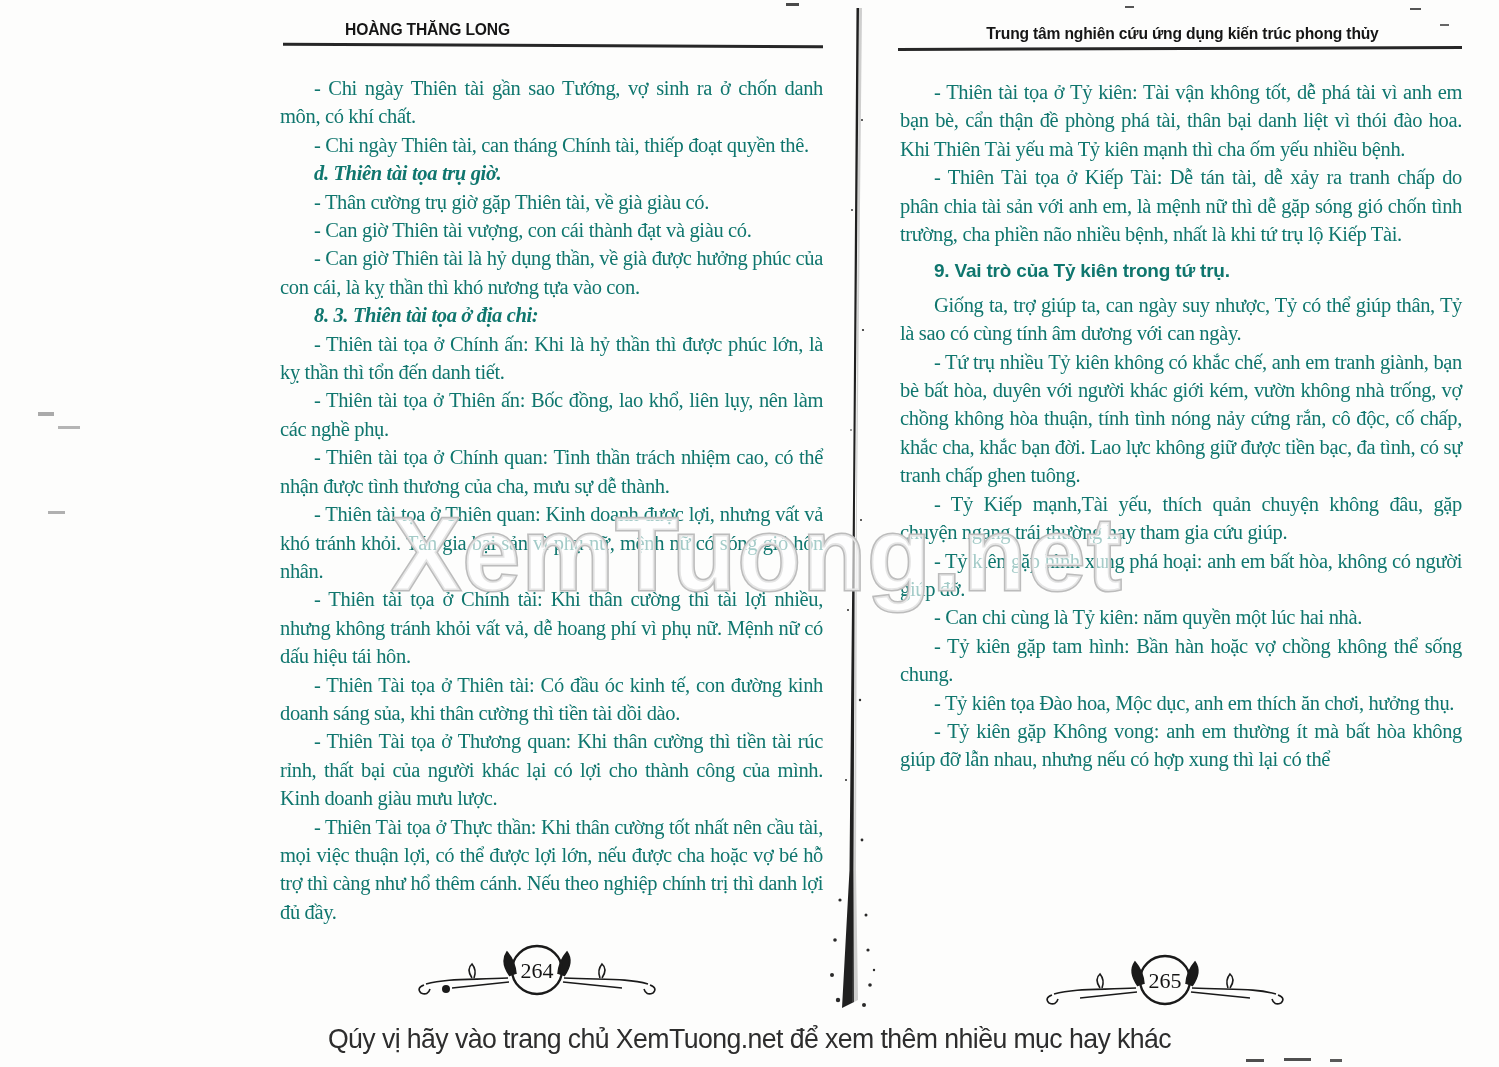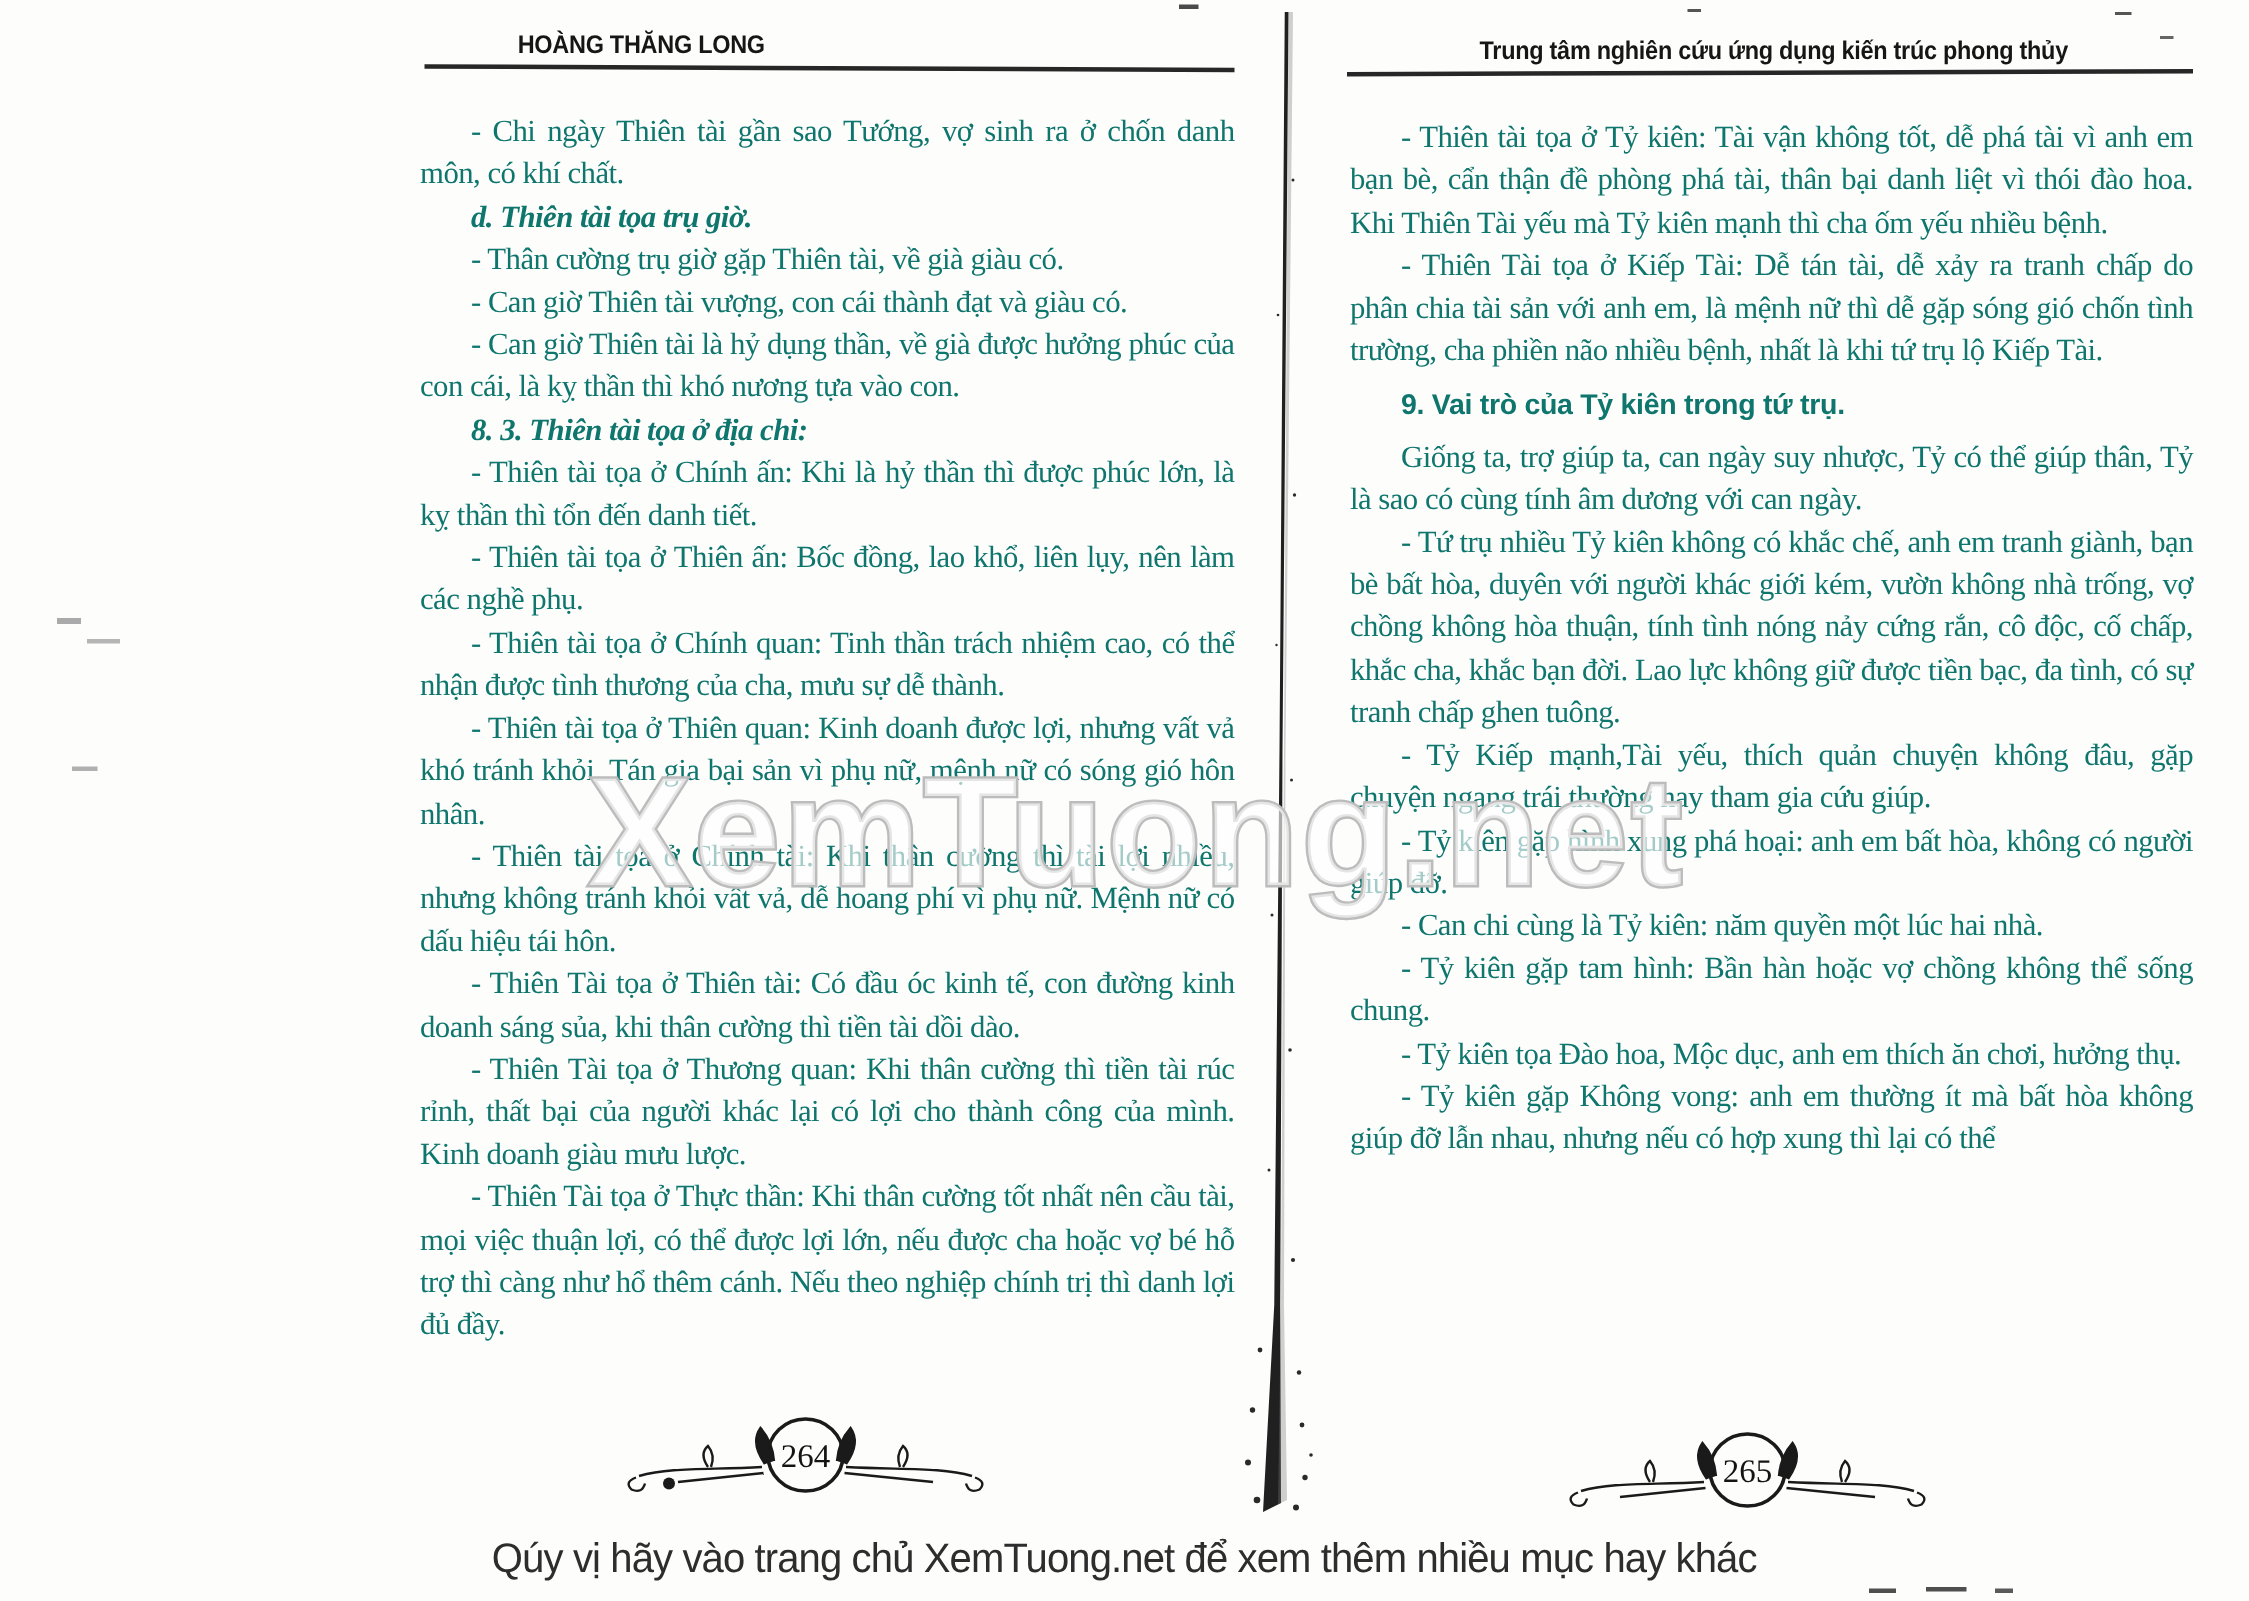--- a/index.html
+++ b/index.html
@@ -32,20 +32,21 @@
 <body>
 
 <div class="page" style="left:0;width:855px;padding-left:28px;">
   <div class="running-header" style="left:0;width:855px;top:20px;text-align:center;font-size:17px;">
     <span>HOÀNG THĂNG LONG</span>
   </div>
   <div class="header-rule" style="left:283px;top:44px;width:540px;height:3px;transform:rotate(0.25deg);"></div>
 
   <div class="text-column" style="left:280px;top:74px;width:543px;">
       <p class="para">- Chi ngày Thiên tài gần sao Tướng, vợ sinh ra ở chốn danh môn, có khí chất.</p>
+      <p class="para">- Chi ngày Thiên tài, can tháng Chính tài, thiếp đoạt quyền thê.</p>
       <p class="para h-italic">d. Thiên tài tọa trụ giờ.</p>
       <p class="para">- Thân cường trụ giờ gặp Thiên tài, về già giàu có.</p>
       <p class="para">- Can giờ Thiên tài vượng, con cái thành đạt và giàu có.</p>
       <p class="para">- Can giờ Thiên tài là hỷ dụng thần, về già được hưởng phúc của con cái, là kỵ thần thì khó nương tựa vào con.</p>
       <p class="para h-italic">8. 3. Thiên tài tọa ở địa chi:</p>
       <p class="para">- Thiên tài tọa ở Chính ấn: Khi là hỷ thần thì được phúc lớn, là kỵ thần thì tổn đến danh tiết.</p>
       <p class="para">- Thiên tài tọa ở Thiên ấn: Bốc đồng, lao khổ, liên lụy, nên làm các nghề phụ.</p>
       <p class="para">- Thiên tài tọa ở Chính quan: Tinh thần trách nhiệm cao, có thể nhận được tình thương của cha, mưu sự dễ thành.</p>
       <p class="para">- Thiên tài tọa ở Thiên quan: Kinh doanh được lợi, nhưng vất vả khó tránh khỏi. Tán gia bại sản vì phụ nữ, mệnh nữ có sóng gió hôn nhân.</p>
       <p class="para">- Thiên tài tọa ở Chính tài: Khi thân cường thì tài lợi nhiều, nhưng không tránh khỏi vất vả, dễ hoang phí vì phụ nữ. Mệnh nữ có dấu hiệu tái hôn.</p>

